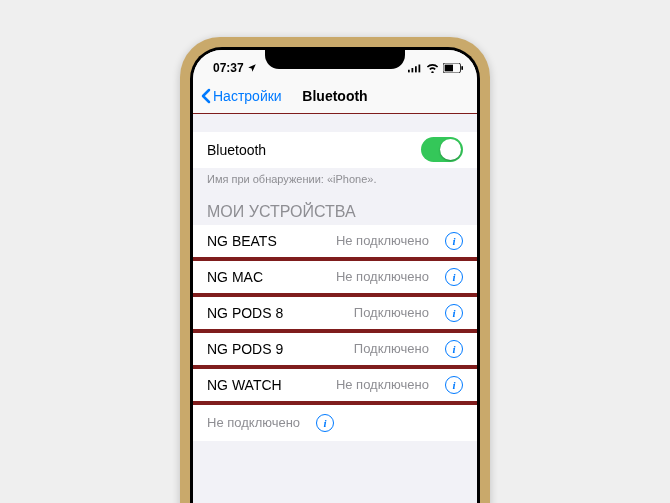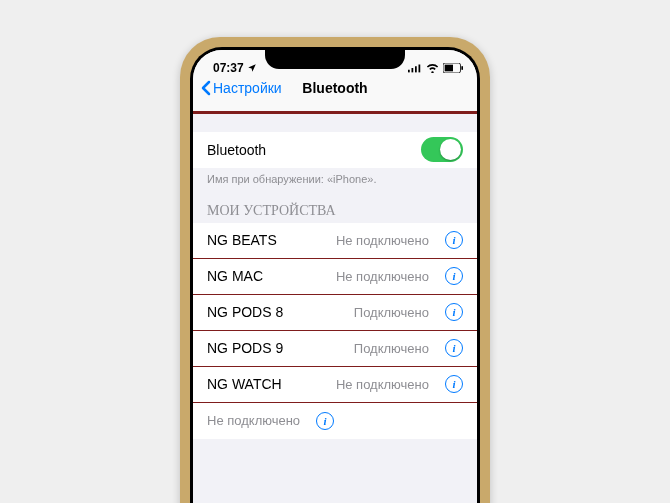--- a/index.html
+++ b/index.html
@@ -58,23 +58,23 @@
     padding: 6px 14px 0 20px;
     font-size: 12px;
     font-weight: 600;
     background: #f9f9f9;
   }
   .status-left { display: flex; align-items: center; gap: 3px; }
   .status-right { display: flex; align-items: center; gap: 4px; }
   .nav-bar {
     height: 34px;
     display: flex;
-    align-items: flex-start;
+    align-items: center;
     background: #f9f9f9;
-    border-bottom: 3px solid #7f1d1d;
+    border-bottom: 1px solid #7f1d1d;
     position: relative;
     padding: 0 8px;
   }
   .back-btn {
     display: flex;
     align-items: center;
     color: #007aff;
     font-size: 14px;
     gap: 2px;
   }
@@ -88,21 +88,21 @@
   }
   .content { background: #f2f2f7; }
   .gap { height: 18px; }
   .row-group { background: #fff; }
   .row {
     display: flex;
     align-items: center;
     justify-content: space-between;
     min-height: 36px;
     padding: 0 14px;
-    border-bottom: 1px solid #7f1d1d;
+    border-bottom: 4px solid #7f1d1d;
     background: #fff;
   }
   .row:last-child { border-bottom: none; }
   .row .label { font-size: 14px; color: #000; }
   .row .right { display: flex; align-items: center; gap: 16px; }
   .row .status { color: #8e8e93; font-size: 13px; }
   .toggle {
     width: 42px; height: 25px;
     background: #34c759;
     border-radius: 25px;
@@ -118,26 +118,25 @@
     box-shadow: 0 1px 2px rgba(0,0,0,.3);
   }
   .footer-note, .header-note {
     padding: 5px 14px 4px;
     color: #8e8e93;
     font-size: 11px;
   }
   .section-header {
     padding: 14px 14px 4px;
     color: #8e8e93;
-    font-size: 14px;
+    font-size: 16px;
     text-transform: uppercase;
     display: flex;
     align-items: center;
     gap: 6px;
-    font-family: Liberation Serif, serif;
   }
   .info-icon {
     width: 18px; height: 18px;
     border: 1.5px solid #007aff;
     border-radius: 50%;
     display: flex;
     align-items: center;
     justify-content: center;
     color: #007aff;
     font-size: 11px;

